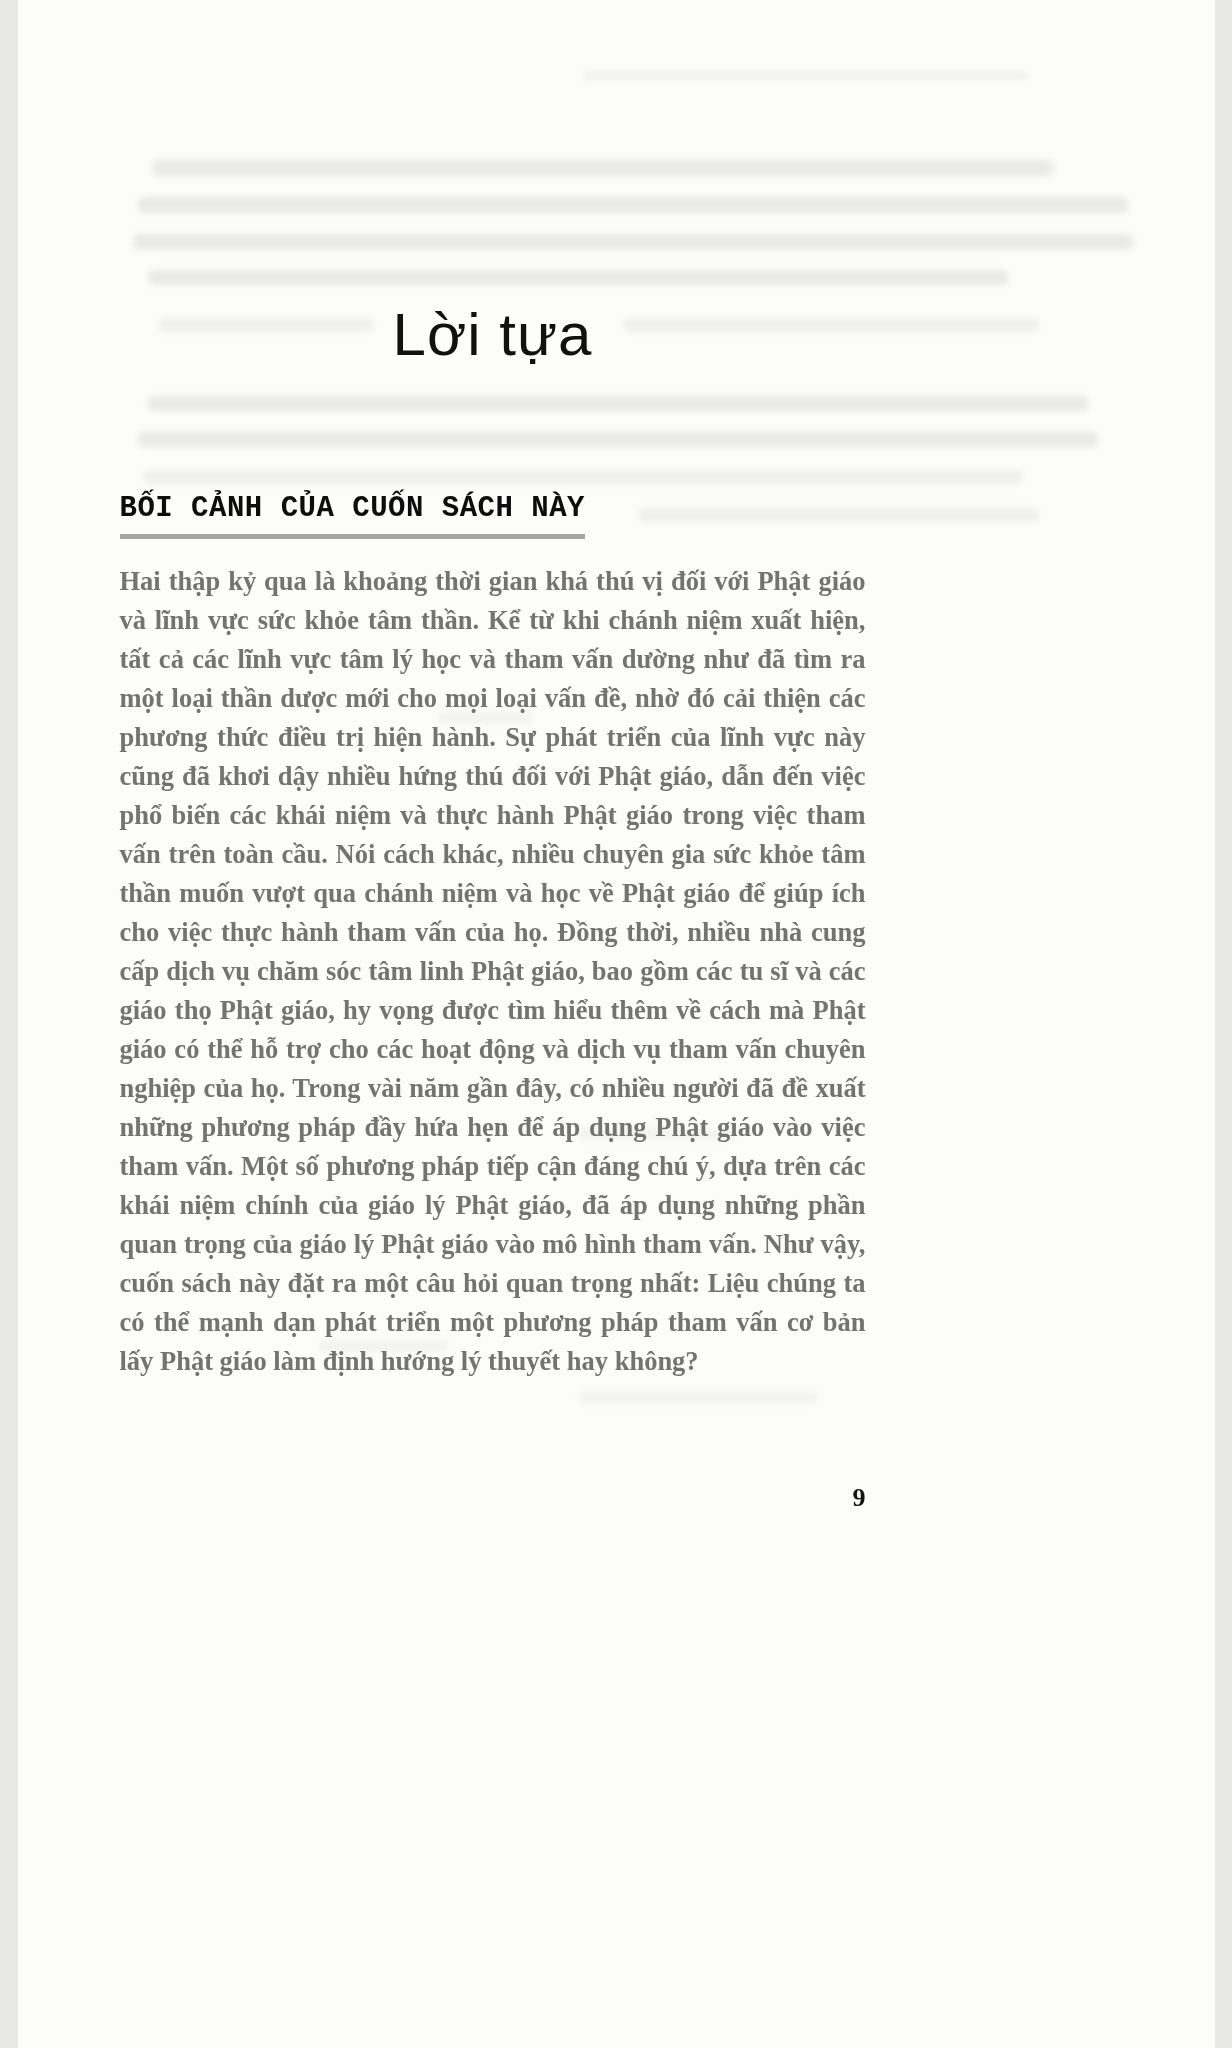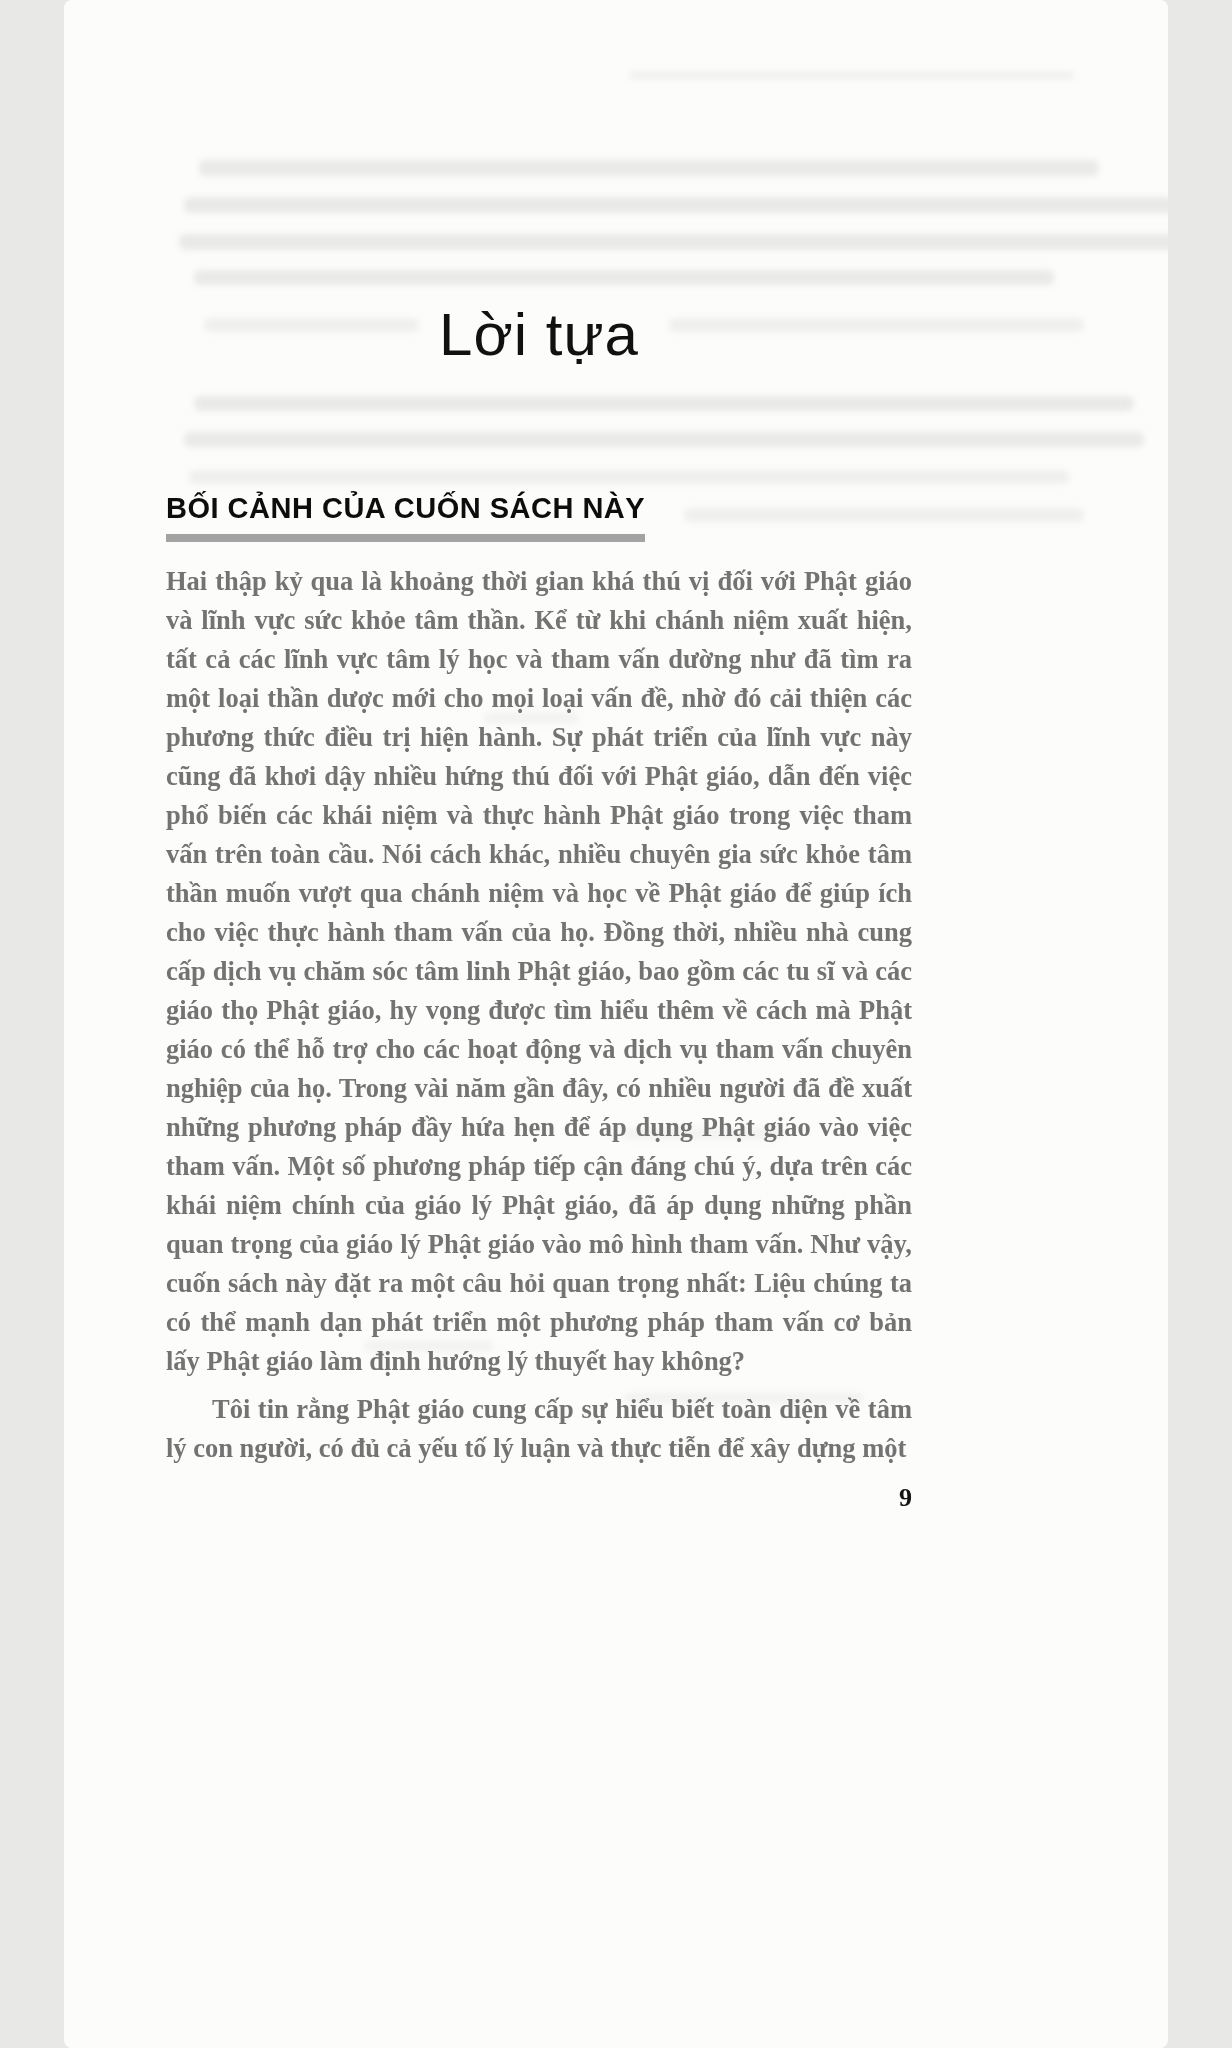--- a/index.html
+++ b/index.html
@@ -2,28 +2,27 @@
 <html><head>
 <meta charset="utf-8">
 <style>
   html, body {
     margin: 0;
     padding: 0;
     background: #e8e8e6;
   }
   .page {
     position: relative;
-    width: 1104px;
+    width: 1197px;
     height: 2048px;
     margin: 0 auto;
     background: #fcfcfa;
     overflow: hidden;
     color: #161616;
     font-family: "Liberation Serif", serif;
-    border-radius: 8px;
   }
   
   .bleed {
     position: absolute;
     background: rgba(110,110,110,0.13);
     filter: blur(3px);
     border-radius: 6px;
     pointer-events: none;
   }
   .bleed.light { background: rgba(110,110,110,0.09); }
@@ -50,27 +49,27 @@
   }
   .section-heading-wrap {
     position: absolute;
     left: 0;
     top: 492px;
     width: 746px;
   }
   .section-heading {
     display: inline-block;
     margin: 0;
-    font-family: Liberation Sans, sans-serif;
+    font-family: Liberation Mono, monospace;
     font-weight: 700;
     font-size: 29px;
     letter-spacing: 0.5px;
     color: #0d0d0d;
     padding-bottom: 9px;
-    border-bottom: 8px solid #a3a3a3;
+    border-bottom: 5px solid #a3a3a3;
   }
   .body-text {
     position: absolute;
     left: 0;
     top: 562px;
     width: 746px;
   }
   .body-text p {
     margin: 0;
     text-align: justify;
@@ -120,20 +119,19 @@
   <div class="content">
 
     <h1 class="book-title">Lời tựa</h1>
 
     <div class="section-heading-wrap">
       <h2 class="section-heading">BỐI CẢNH CỦA CUỐN SÁCH NÀY</h2>
     </div>
 
     <div class="body-text">
       <p>Hai thập kỷ qua là khoảng thời gian khá thú vị đối với Phật giáo và lĩnh vực sức khỏe tâm thần. Kể từ khi chánh niệm xuất hiện, tất cả các lĩnh vực tâm lý học và tham vấn dường như đã tìm ra một loại thần dược mới cho mọi loại vấn đề, nhờ đó cải thiện các phương thức điều trị hiện hành. Sự phát triển của lĩnh vực này cũng đã khơi dậy nhiều hứng thú đối với Phật giáo, dẫn đến việc phổ biến các khái niệm và thực hành Phật giáo trong việc tham vấn trên toàn cầu. Nói cách khác, nhiều chuyên gia sức khỏe tâm thần muốn vượt qua chánh niệm và học về Phật giáo để giúp ích cho việc thực hành tham vấn của họ. Đồng thời, nhiều nhà cung cấp dịch vụ chăm sóc tâm linh Phật giáo, bao gồm các tu sĩ và các giáo thọ Phật giáo, hy vọng được tìm hiểu thêm về cách mà Phật giáo có thể hỗ trợ cho các hoạt động và dịch vụ tham vấn chuyên nghiệp của họ. Trong vài năm gần đây, có nhiều người đã đề xuất những phương pháp đầy hứa hẹn để áp dụng Phật giáo vào việc tham vấn. Một số phương pháp tiếp cận đáng chú ý, dựa trên các khái niệm chính của giáo lý Phật giáo, đã áp dụng những phần quan trọng của giáo lý Phật giáo vào mô hình tham vấn. Như vậy, cuốn sách này đặt ra một câu hỏi quan trọng nhất: Liệu chúng ta có thể mạnh dạn phát triển một phương pháp tham vấn cơ bản lấy Phật giáo làm định hướng lý thuyết hay không?</p>
-      <p class="indented">Tôi tin rằng Phật giáo cung cấp sự hiểu biết toàn diện về tâm lý con người, có đủ cả yếu tố lý luận và thực tiễn để xây dựng một</p>
     </div>
 
     <div class="page-number">9</div>
 
   </div>
 
 </div>
 
 </body></html>

